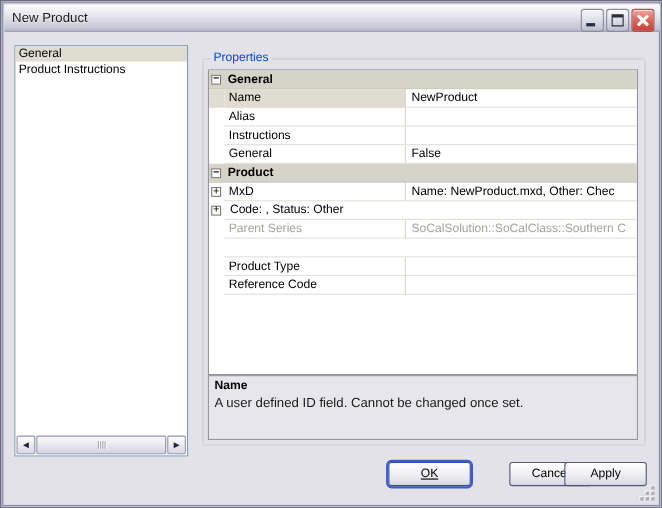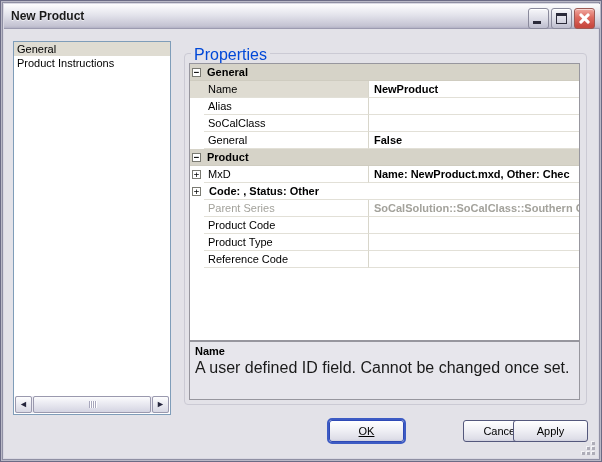--- a/index.html
+++ b/index.html
@@ -12,21 +12,21 @@
     background:#E3E2E8;
     border:1px solid #6B6B85;
     box-shadow: inset 0 0 0 1px #B9B8C6, inset 0 0 0 2px #8F8FA3, inset 0 0 0 3px #D9D8E2;
   }
   .titlebar {
     position:absolute; left:3px; top:3px; width:596px; height:25px;
     background:linear-gradient(#FDFDFE, #E4E4EC 45%, #C4C3D2 92%, #B2B1C4);
     border-bottom:1px solid #9C9BB0;
     display:flex; align-items:center;
   }
-  .title-text { font-weight:bold; font-size:12px; padding-left:7px; color:#1A1A1A;
+  .title-text { font-weight:normal; font-size:12px; padding-left:7px; color:#1A1A1A;
     text-shadow:0 1px 0 rgba(255,255,255,.6); }
   .caption-buttons { position:absolute; right:5px; top:4px; display:flex; gap:2px; }
   .cap-btn {
     width:21px; height:21px; border:1px solid #8A8A9C; border-radius:3px;
     background:linear-gradient(#F7F7FA, #D9D9E4 60%, #BCBCCD);
     box-shadow:inset 0 1px 0 #fff; position:relative; cursor:default;
   }
   .cap-btn.close {
     border-color:#9C5A55;
     background:linear-gradient(#F0A8A0, #DD6A60 45%, #C94940 90%);
@@ -64,21 +64,21 @@
   }
   .grip-line { width:1px; height:7px; background:#A8A7BC; box-shadow:1px 0 0 #fff; }
 
   
   .groupbox {
     position:absolute; left:183px; top:52px; width:403px; height:352px;
     border:1px solid #CBCAD4; border-radius:4px;
   }
   .groupbox-label {
     position:absolute; left:6px; top:-8px; padding:0 3px;
-    background:#E3E2E8; color:#0048D8; font-size:16px;
+    background:#E3E2E8; color:#0048D8; font-size:11px;
   }
 
   
   .propgrid {
     position:absolute; left:4px; top:9px; width:391px; height:278px;
     background:#fff; border:1px solid #97969E; overflow:hidden;
   }
   .row { display:flex; height:17px; line-height:16px; white-space:nowrap; }
   .row.category { background:#D6D3C8; font-weight:bold; border-bottom:1px solid #CFCCC0; }
   .cell-margin { flex:0 0 14px; position:relative; }
@@ -92,42 +92,42 @@
   .cell-label {
     flex:0 0 165px; padding-left:4px; overflow:hidden;
     border-right:1px solid #D8D6CB; border-bottom:1px solid #E2E0D7;
   }
   .cell-value {
     flex:1; padding-left:5px; overflow:hidden;
     border-bottom:1px solid #E2E0D7;
   }
   .row.category .cell-cat { flex:1; padding-left:3px; overflow:hidden; }
   .row.selected-row .cell-margin, .row.selected-row .cell-label { background:#DFDCD2; }
-  .bold-val { font-weight:bold; }
+  .bold-val { font-weight:normal; }
   .row.disabled .cell-label, .row.disabled .cell-value { color:#A3A29B; }
 
   
   .descpane {
     position:absolute; left:4px; top:287px; width:391px; height:59px;
     background:#E7E6EC; border:1px solid #97969E;
     padding:3px 5px;
   }
   .desc-title { font-weight:bold; margin-bottom:2px; }
-  .desc-text { font-size:16px; color:#1A1A1A; }
+  .desc-text { font-size:12px; color:#1A1A1A; }
 
   
   .btn {
     position:absolute; top:419px; width:75px; height:22px;
     border:1px solid #54587C; border-radius:3px;
     background:linear-gradient(#FFFFFF,#F0F0F5 45%,#DEDEE8 90%,#D0D0DE);
     font-family:inherit; font-size:11px; color:#000;
     box-shadow:inset 0 1px 0 #fff;
   }
   .btn.default { outline:2px solid #3D5BC4; outline-offset:0; border-color:#2E49B5; }
-  .btn-ok { left:328px;text-decoration:underline; } .btn-cancel { left:426px;margin-left:36px; } .btn-apply { left:512px; }
+  .btn-ok { left:352px;text-decoration:underline; } .btn-cancel { left:426px;margin-left:36px; } .btn-apply { left:512px; }
 
   
   .grip { position:absolute; right:6px; bottom:6px; width:13px; height:13px; }
   .grip i {
     position:absolute; width:3px; height:3px; background:#AEADB8;
     box-shadow:-1px -1px 0 #F4F4F7;
   }
   .grip i:nth-child(1){ right:0; bottom:0; }
   .grip i:nth-child(2){ right:5px; bottom:0; }
   .grip i:nth-child(3){ right:0; bottom:5px; }
@@ -188,21 +188,21 @@
           <div class="cell-label">Name</div>
           <div class="cell-value bold-val">NewProduct</div>
         </div>
         <div class="row">
           <div class="cell-margin"></div>
           <div class="cell-label">Alias</div>
           <div class="cell-value"></div>
         </div>
         <div class="row">
           <div class="cell-margin"></div>
-          <div class="cell-label">SoCalClass</div>
+          <div class="cell-label">Instructions</div>
           <div class="cell-value"></div>
         </div>
         <div class="row">
           <div class="cell-margin"></div>
           <div class="cell-label">General</div>
           <div class="cell-value bold-val">False</div>
         </div>
         <div class="row category">
           <div class="cell-margin">
             <span class="expand-box">−</span>
@@ -222,21 +222,20 @@
           </div>
           <div class="cell-value bold-val">Code: , Status: Other</div>
         </div>
         <div class="row disabled">
           <div class="cell-margin"></div>
           <div class="cell-label">Parent Series</div>
           <div class="cell-value bold-val">SoCalSolution::SoCalClass::Southern C</div>
         </div>
         <div class="row">
           <div class="cell-margin"></div>
-          <div class="cell-label">Product Code</div>
           <div class="cell-value"></div>
         </div>
         <div class="row">
           <div class="cell-margin"></div>
           <div class="cell-label">Product Type</div>
           <div class="cell-value"></div>
         </div>
         <div class="row">
           <div class="cell-margin"></div>
           <div class="cell-label">Reference Code</div>

